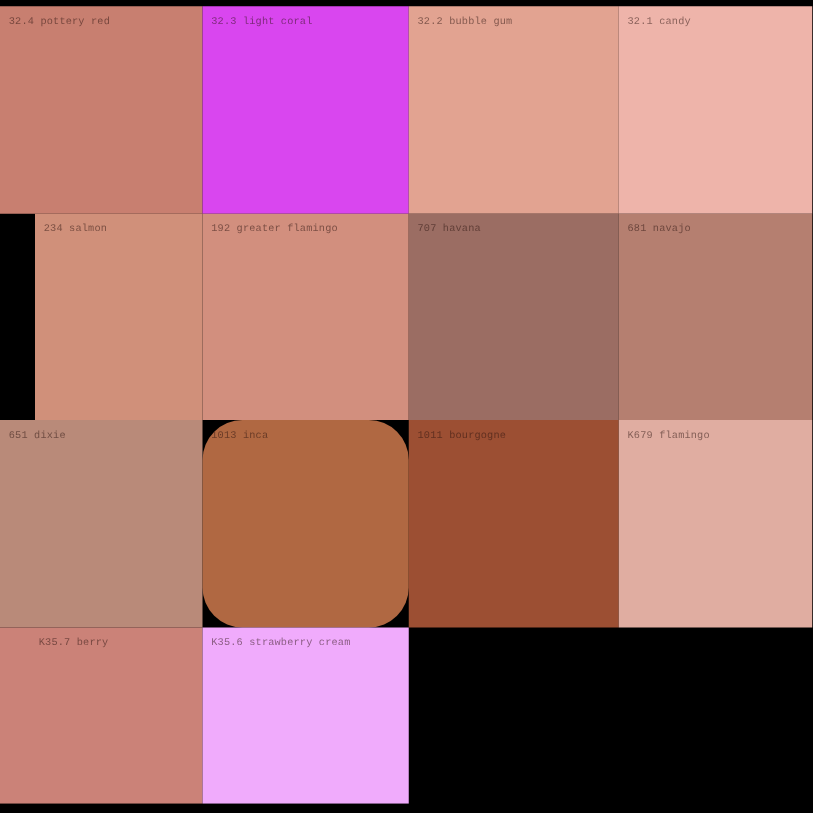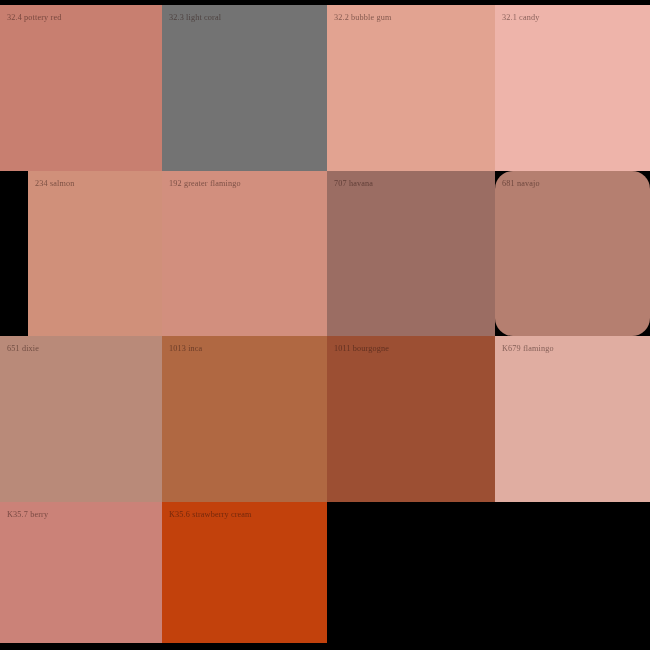--- a/index.html
+++ b/index.html
@@ -36,21 +36,21 @@
   }
   .swatch-label {
     position: absolute;
     left: 7px;
     top: 7px;
     font-size: 8.2px;
     line-height: 11px;
     letter-spacing: 0.15px;
     color: rgba(40, 18, 14, 0.52);
     white-space: nowrap;
-    font-family: Liberation Serif, serif;
+    font-family: Liberation Mono, monospace;
     text-align: right;
   }
   .edge-bar {
     position: absolute;
     left: 0;
     width: 650px;
     background: #000000;
   }
   #top-edge-bar { top: 0; height: 5px; }
   #bottom-edge-bar { bottom: 0; height: 7px; }
@@ -60,60 +60,60 @@
 
 <div id="palette-page" style="background-color: rgb(0, 0, 0);">
 
   <div class="edge-bar" id="top-edge-bar" style="background-color: rgb(0, 0, 0);"></div>
 
   <div id="swatch-grid">
 
     <div class="swatch" style="background-color: rgb(200, 127, 112);">
       <span class="swatch-label" style="color: rgba(40, 18, 14, 0.52);">32.4 pottery red</span>
     </div>
-    <div class="swatch" style="background-color: #737373;">
+    <div class="swatch" style="background-color: #d946ef;">
       <span class="swatch-label" style="color: rgba(40, 18, 14, 0.52);">32.3 light coral</span>
     </div>
     <div class="swatch" style="background-color: rgb(226, 163, 145);">
       <span class="swatch-label" style="color: rgba(40, 18, 14, 0.52);">32.2 bubble gum</span>
     </div>
     <div class="swatch" style="background-color: rgb(238, 180, 170);">
       <span class="swatch-label" style="color: rgba(40, 18, 14, 0.52);">32.1 candy</span>
     </div>
 
     <div class="swatch" style="background-color: rgb(208, 144, 122); margin-left: 28px;">
       <span class="swatch-label" style="color: rgba(40, 18, 14, 0.52);">234 salmon</span>
     </div>
     <div class="swatch" style="background-color: rgb(210, 143, 126);">
       <span class="swatch-label" style="color: rgba(40, 18, 14, 0.52);">192 greater flamingo</span>
     </div>
     <div class="swatch" style="background-color: rgb(155, 109, 99);">
       <span class="swatch-label" style="color: rgba(40, 18, 14, 0.52);">707 havana</span>
     </div>
-    <div class="swatch" style="background-color: rgb(181, 127, 112); border-radius: 18px;">
+    <div class="swatch" style="background-color: rgb(181, 127, 112);">
       <span class="swatch-label" style="color: rgba(40, 18, 14, 0.52);">681 navajo</span>
     </div>
 
     <div class="swatch" style="background-color: rgb(185, 138, 121);">
       <span class="swatch-label" style="color: rgba(40, 18, 14, 0.52);">651 dixie</span>
     </div>
-    <div class="swatch" style="background-color: rgb(176, 104, 66);">
+    <div class="swatch" style="background-color: rgb(176, 104, 66); border-radius: 32px;">
       <span class="swatch-label" style="color: rgba(40, 18, 14, 0.52);">1013 inca</span>
     </div>
     <div class="swatch" style="background-color: rgb(156, 79, 51);">
       <span class="swatch-label" style="color: rgba(40, 18, 14, 0.52);">1011 bourgogne</span>
     </div>
 
     <div class="swatch" style="background-color: rgb(224, 173, 161);">
       <span class="swatch-label" style="color: rgba(40, 18, 14, 0.52);">K679 flamingo</span>
     </div>
     <div class="swatch" style="background-color: rgb(203, 130, 120);">
-      <span class="swatch-label" style="color: rgba(40, 18, 14, 0.52);">K35.7 berry</span>
+      <span class="swatch-label" style="color: rgba(40, 18, 14, 0.52); margin-left: 24px;">K35.7 berry</span>
     </div>
-    <div class="swatch" style="background-color: #c2410c; padding-left: 42px;">
+    <div class="swatch" style="background-color: #f0abfc; padding-left: 42px;">
       <span class="swatch-label" style="color: rgba(40, 18, 14, 0.52);">K35.6 strawberry cream</span>
     </div>
 
   </div>
 
   <div class="edge-bar" id="bottom-edge-bar" style="background-color: rgb(0, 0, 0);"></div>
 
 </div>
 
 </body></html>

